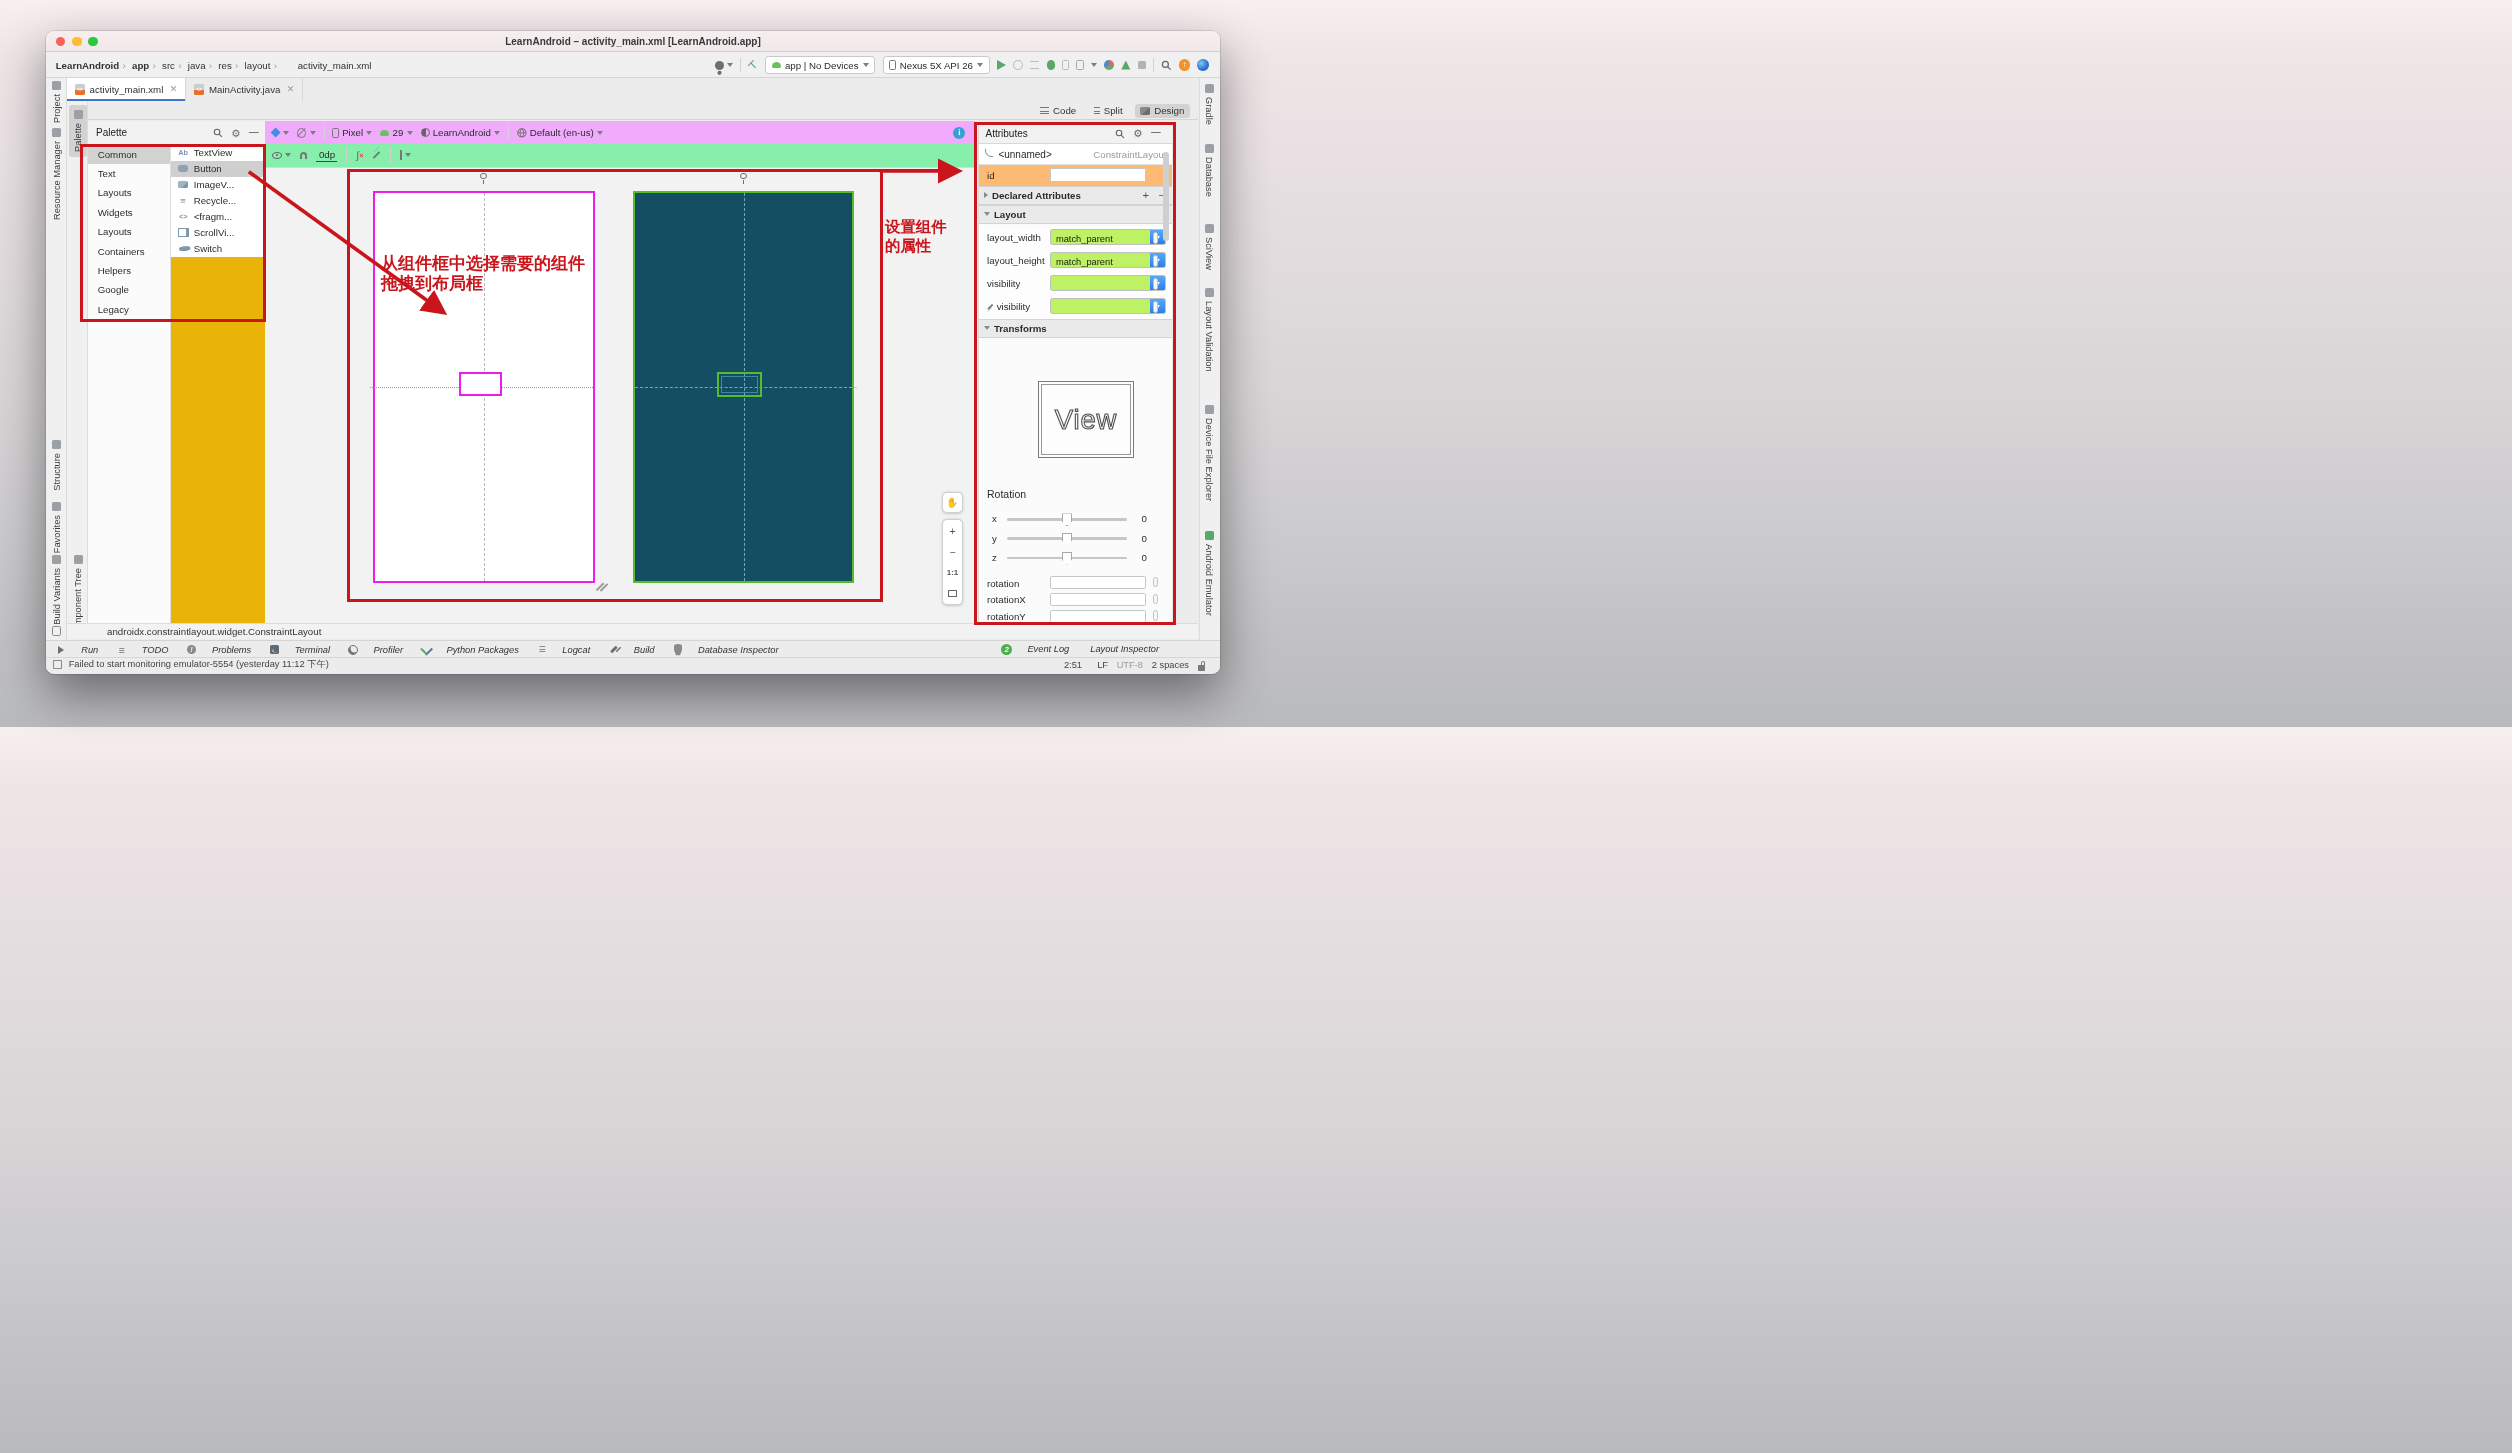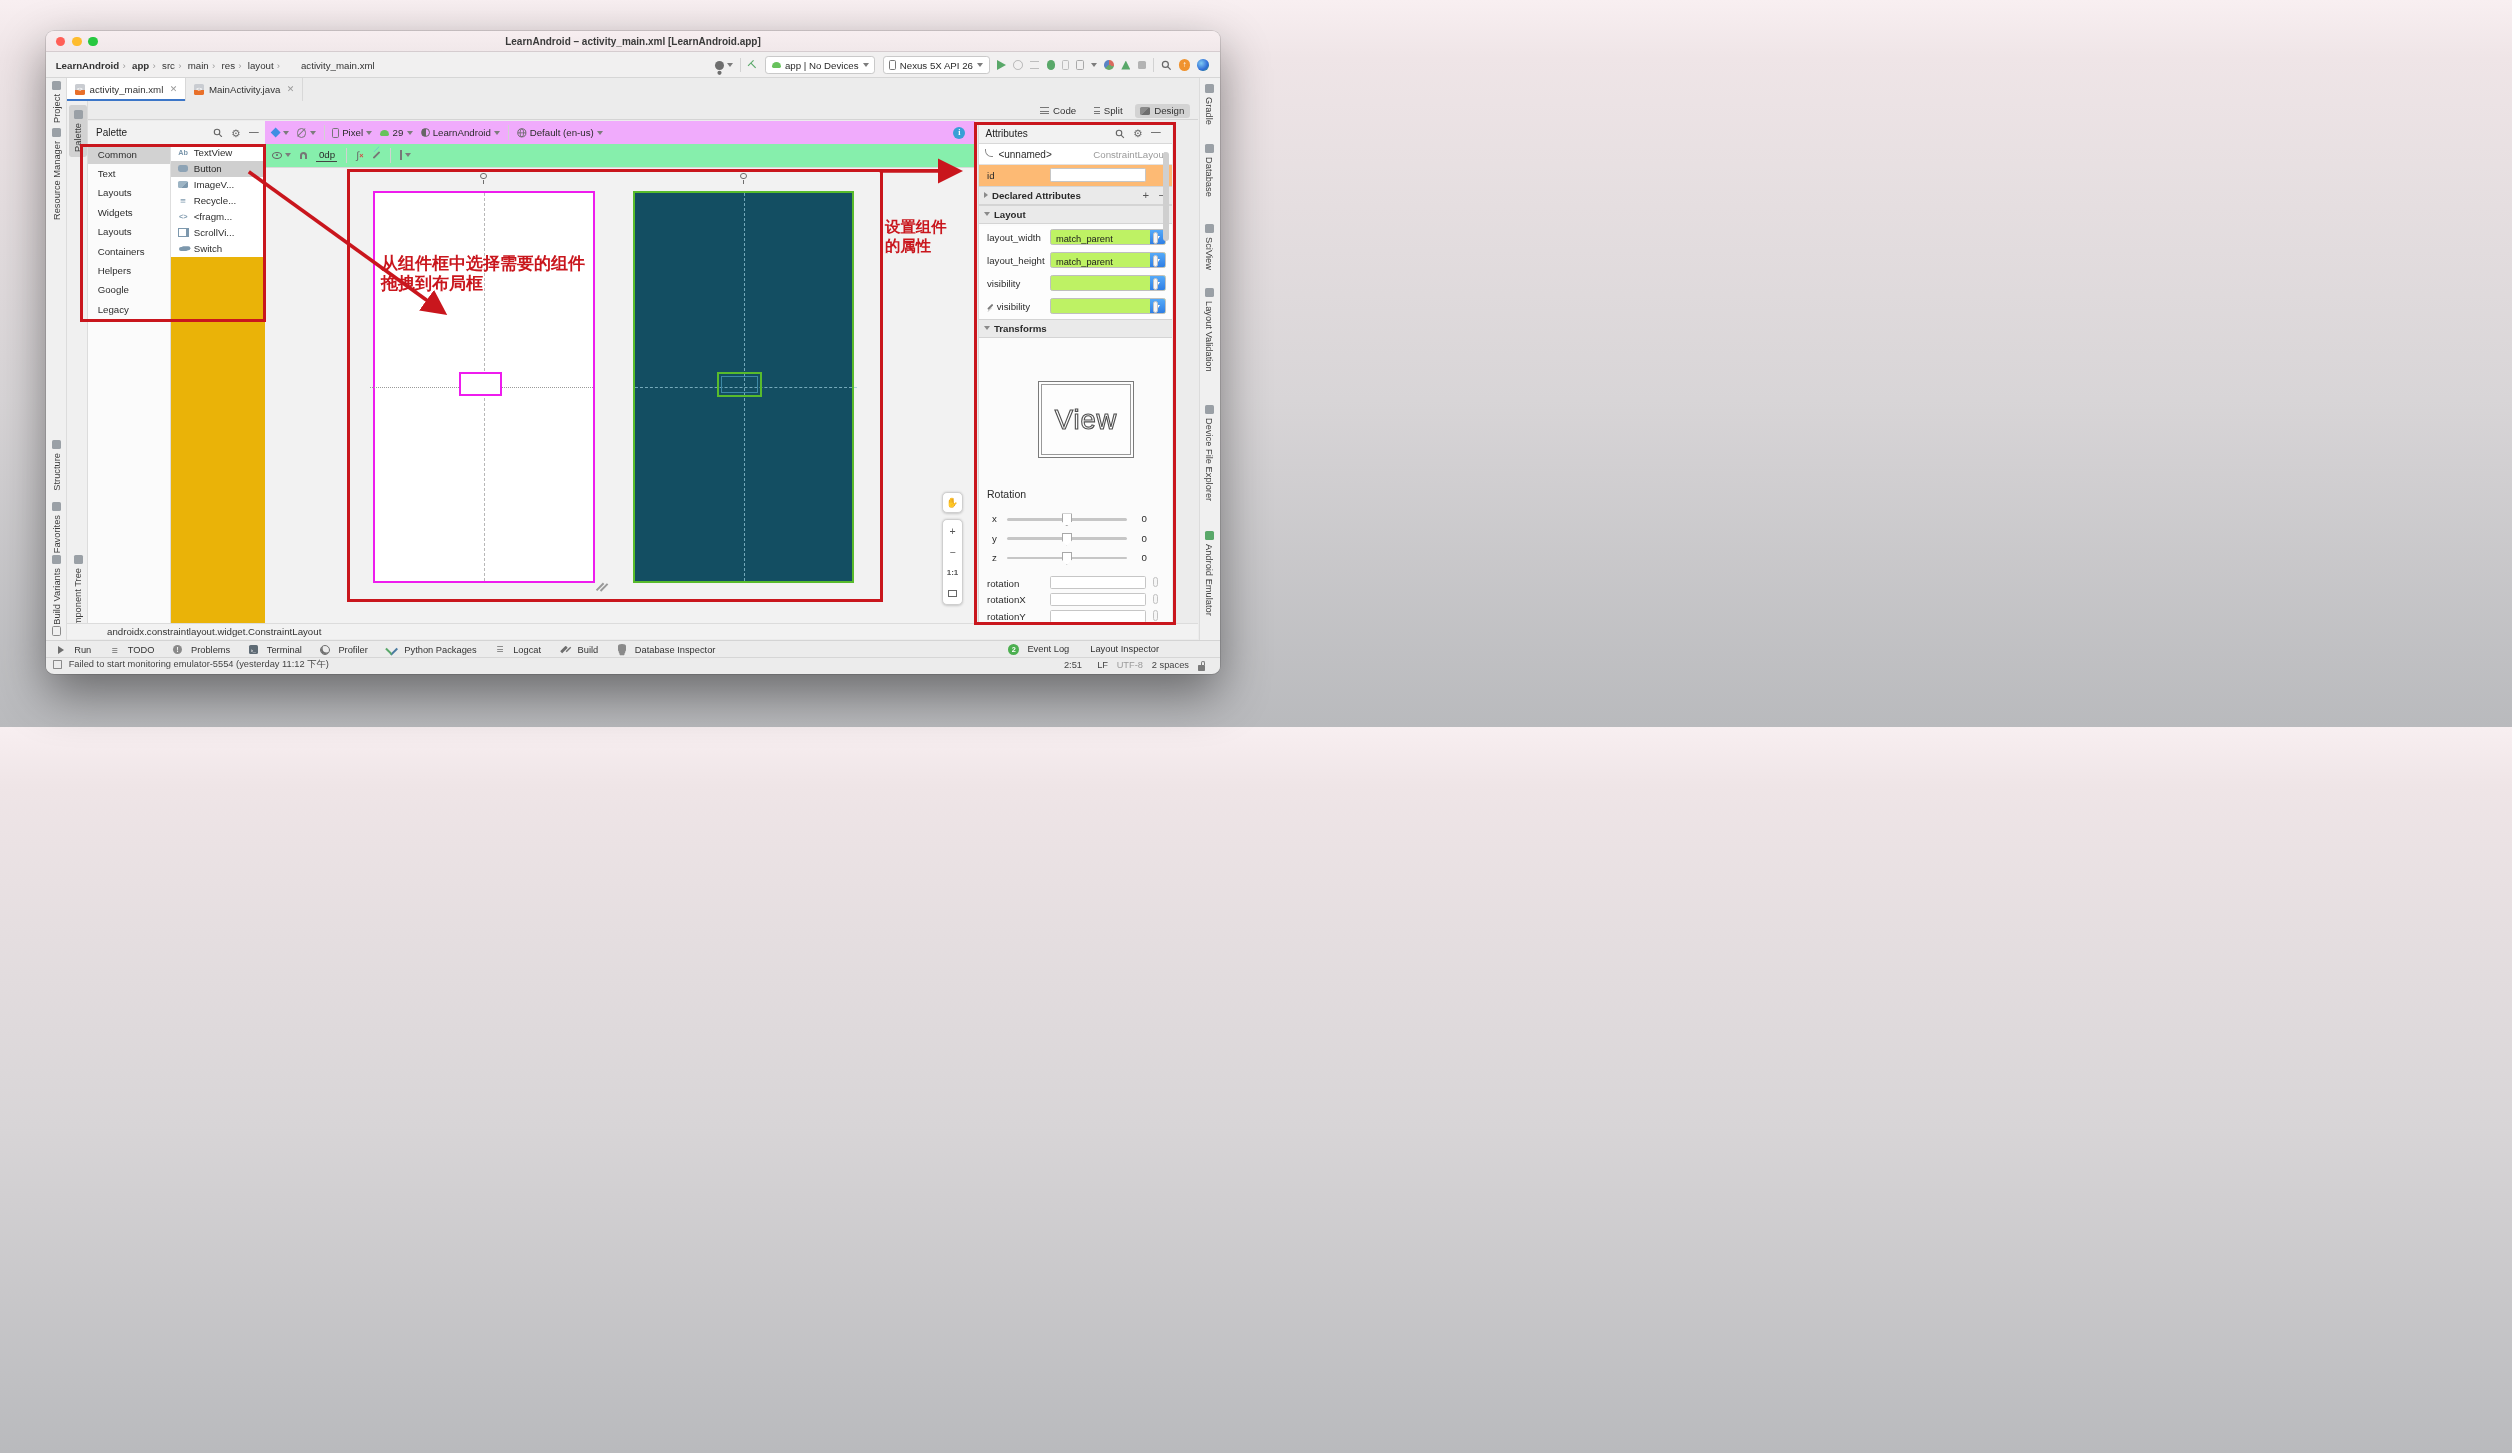--- a/index.html
+++ b/index.html
@@ -86,21 +86,21 @@
   .slider-row { position:absolute; height:16px; width:100%; }
   .slider-row .ax { position:absolute; left:13px; top:2.4px; }
   .slider-row .track { position:absolute; left:27.5px; top:7.3px; width:120px; height:2.4px; background:#c6c6c6; border-radius:1.6px; }
   .slider-row .thumb { position:absolute; top:-4.9px; left:55px; width:10.5px; height:13px; background:#fff; border:0.8px solid #a8a8a8; clip-path:polygon(0 0,100% 0,100% 60%,50% 100%,0 60%); }
   .slider-row .val { position:absolute; right:26px; top:2.4px; }
   
   .redbox { border:3.2px solid #c9161d; position:absolute; pointer-events:none; }
   .cn { color:#c9161d; font-weight:bold; position:absolute; }
   
   .btool { left:0; right:0; top:609px; height:18px; background:#ececec; border-top:0.8px solid #d4d4d4; display:flex; align-items:center; }
-  .btool-item { display:flex; align-items:center; gap:8px; font-size:9.3px; color:#333; margin-right:18px; }
+  .btool-item { display:flex; align-items:center; gap:15px; font-size:9.3px; color:#333; margin-right:18px;font-style:italic; }
   .statusbar { left:0; right:0; top:626px; height:14px; background:#ececec; border-top:0.8px solid #d6d6d6; display:flex; align-items:center; font-size:9.3px; color:#444; }
   .badge { width:11.3px; height:11.3px; border-radius:50%; background:#4caf50; color:#fff; font-size:7.3px; font-weight:bold; display:flex; align-items:center; justify-content:center; }
   
   .guide-v { position:absolute; top:0; bottom:0; left:50%; border-left:0.8px dashed #b8b8b8; }
   .guide-h { position:absolute; left:-4.9px; right:0; border-top:1.6px dotted #9a9a9a; }
   .bp .guide-v { border-left:0.8px dashed rgba(150,200,215,.75); }
   .bp .guide-h { border-top:0.8px dashed rgba(150,200,215,.75); left:0; right:-4.9px; }
   .pin { width:6.5px; height:6.5px; border:1.2px solid #6e6e6e; border-radius:50%; position:absolute; }
   .pin::after { content:""; position:absolute; left:1.8px; top:5.7px; width:1.2px; height:4px; background:#6e6e6e; }
   .zbtn { background:#fff; border:0.8px solid #cfcfcf; border-radius:4.9px; box-shadow:0 0.8px 2.4px rgba(0,0,0,.18); color:#555; display:flex; flex-direction:column; align-items:center; }
@@ -131,21 +131,21 @@
 
         <span class="crumb bold">
           <span class="cl">app</span>
         </span>
 
         <span class="crumb">
           <span class="cl">src</span>
         </span>
 
         <span class="crumb">
-          <span class="cl">main</span>
+          <span class="cl">java</span>
         </span>
 
         <span class="crumb">
           <span class="cl">res</span>
         </span>
 
         <span class="crumb">
           <span class="cl">layout</span>
         </span>
 

